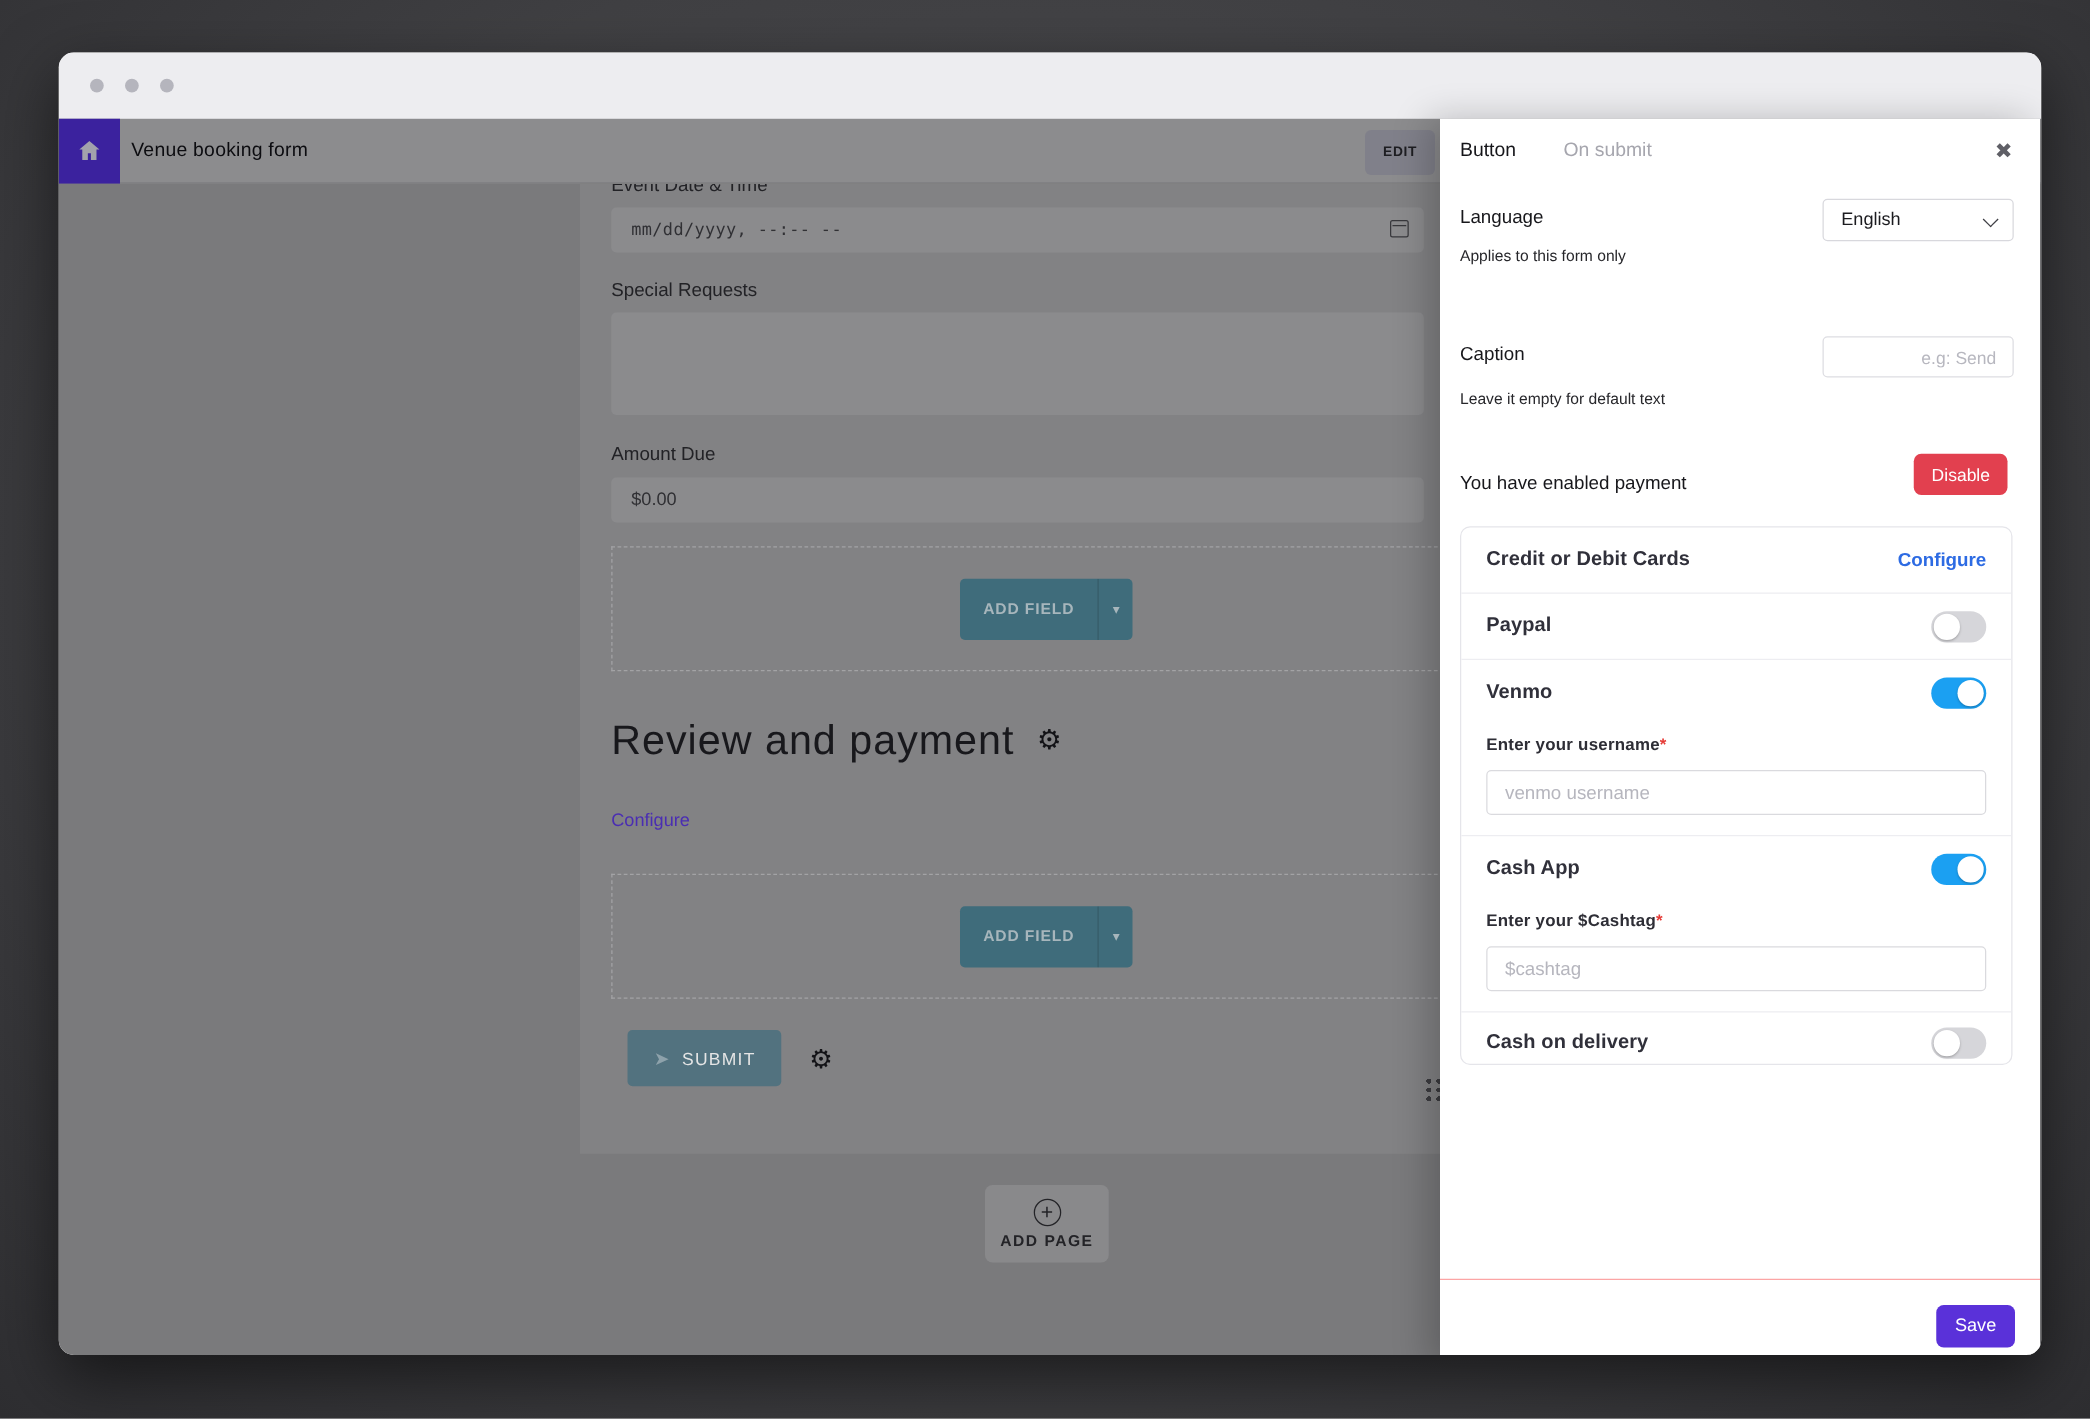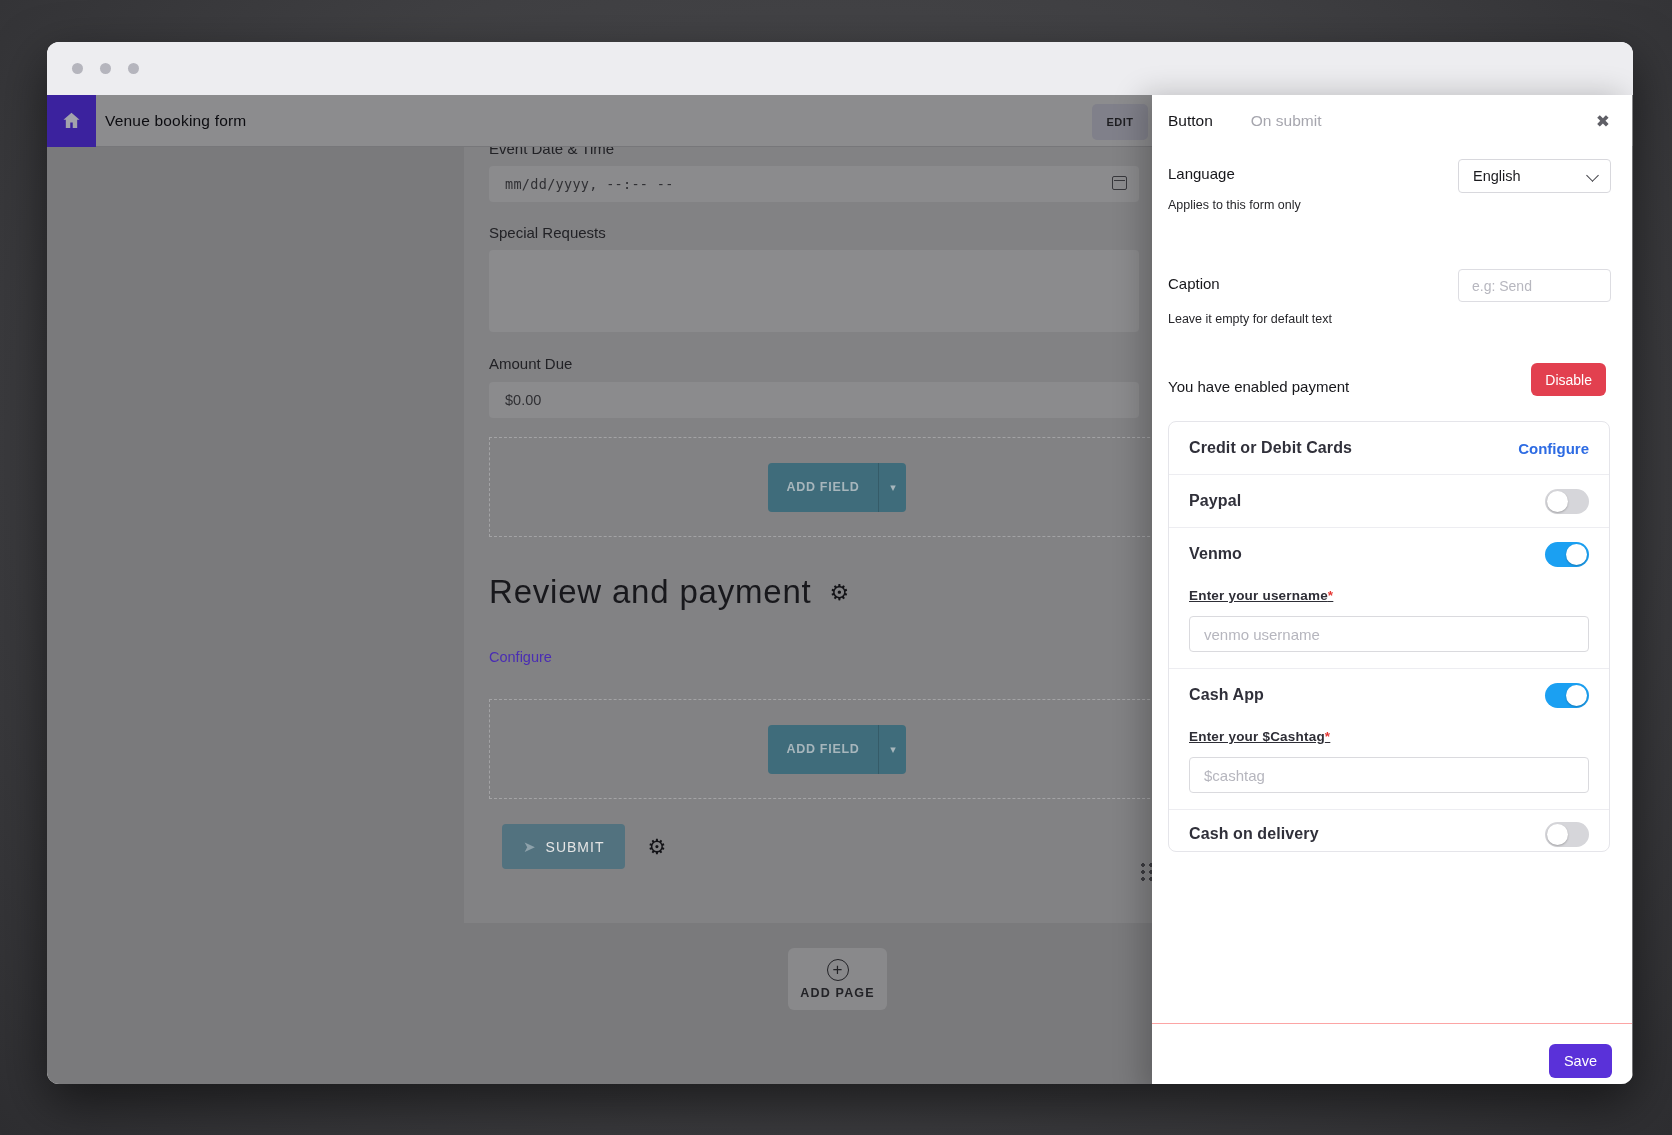--- a/index.html
+++ b/index.html
@@ -79,38 +79,38 @@
     font-family:"DejaVu Sans", sans-serif;}
   .p-label{position:absolute;left:16px;font-size:15px;color:#17171b;}
   .p-hint{position:absolute;left:16px;font-size:12.5px;color:#27272b;}
   .select{position:absolute;right:21px;top:64px;width:153px;height:34px;border:1px solid #d8d8dd;
     border-radius:4px;display:flex;align-items:center;padding:0 14px;box-sizing:border-box;
     font-size:14.5px;color:#1b1b1f;background:#fff;}
   .chev{position:absolute;right:13px;top:11px;width:8px;height:8px;border-right:1.6px solid #3f3f45;
     border-bottom:1.6px solid #3f3f45;transform:rotate(45deg);}
   .p-input{position:absolute;right:21px;top:174px;width:153px;height:33px;border:1px solid #dddde2;
     border-radius:4px;padding:0 13px;box-sizing:border-box;font-size:14px;color:#2a2a2e;
-    font-family:"Liberation Sans", sans-serif;outline:none;}
+    font-family:"Liberation Sans", sans-serif;outline:none;text-align:right;}
   .p-input::placeholder{color:#b7b7bf;}
   .disable-btn{position:absolute;right:26px;top:268px;height:33px;padding:0 14px;background:#e2404f;
     border-radius:6px;display:flex;align-items:center;font-size:14px;font-weight:500;color:#fff;}
   .pay-card{position:absolute;left:16px;right:22px;top:326px;height:431px;border:1px solid #e5e5ea;
     border-radius:8px;box-sizing:border-box;overflow:hidden;background:#fff;}
   .pay-row{padding:0 20px;box-sizing:border-box;border-bottom:1px solid #ededf1;}
   .pay-row:last-child{border-bottom:none;}
   .pr-head{display:flex;align-items:center;justify-content:space-between;height:52px;}
   .pay-name{font-size:16px;font-weight:600;color:#30303a;letter-spacing:.1px;}
   .cfg-link{font-size:15px;font-weight:600;color:#2d6be3;}
   .row-h49 .pr-head{height:48px;}
   .toggle{width:44px;height:25px;border-radius:13px;background:#d6d6da;position:relative;}
   .toggle .knob{position:absolute;top:2px;left:2px;width:21px;height:21px;border-radius:50%;
     background:#fff;box-shadow:0 1px 2px rgba(0,0,0,.25);}
   .toggle.on{background:#1ba0f2;}
   .toggle.on .knob{left:auto;right:2px;}
-  .sub-label{font-size:13.5px;font-weight:bold;color:#2e2e36;margin:8px 0 0;letter-spacing:.2px;text-decoration:underline;}
+  .sub-label{font-size:13.5px;font-weight:bold;color:#2e2e36;margin:8px 0 0;letter-spacing:.2px;}
   .req{color:#e53935;}
   .pay-input{display:block;width:100%;height:36px;margin-top:13px;border:1px solid #dadade;
     border-radius:4px;padding:0 14px;box-sizing:border-box;font-size:15px;color:#2a2a2e;
     font-family:"Liberation Sans", sans-serif;outline:none;}
   .pay-input::placeholder{color:#b6b6be;}
   .pay-sub{padding-bottom:16px;}
   .panel-footer{position:absolute;left:0;right:0;bottom:0;height:71px;border-top:1px solid #fca5a5;}
   .save-btn{position:absolute;right:20px;bottom:17px;height:34px;padding:0 15px;background:#5a31d9;
     border:none;border-radius:6px;font-size:14.5px;font-weight:500;color:#fff;
     font-family:"Liberation Sans", sans-serif;display:flex;align-items:center;}

